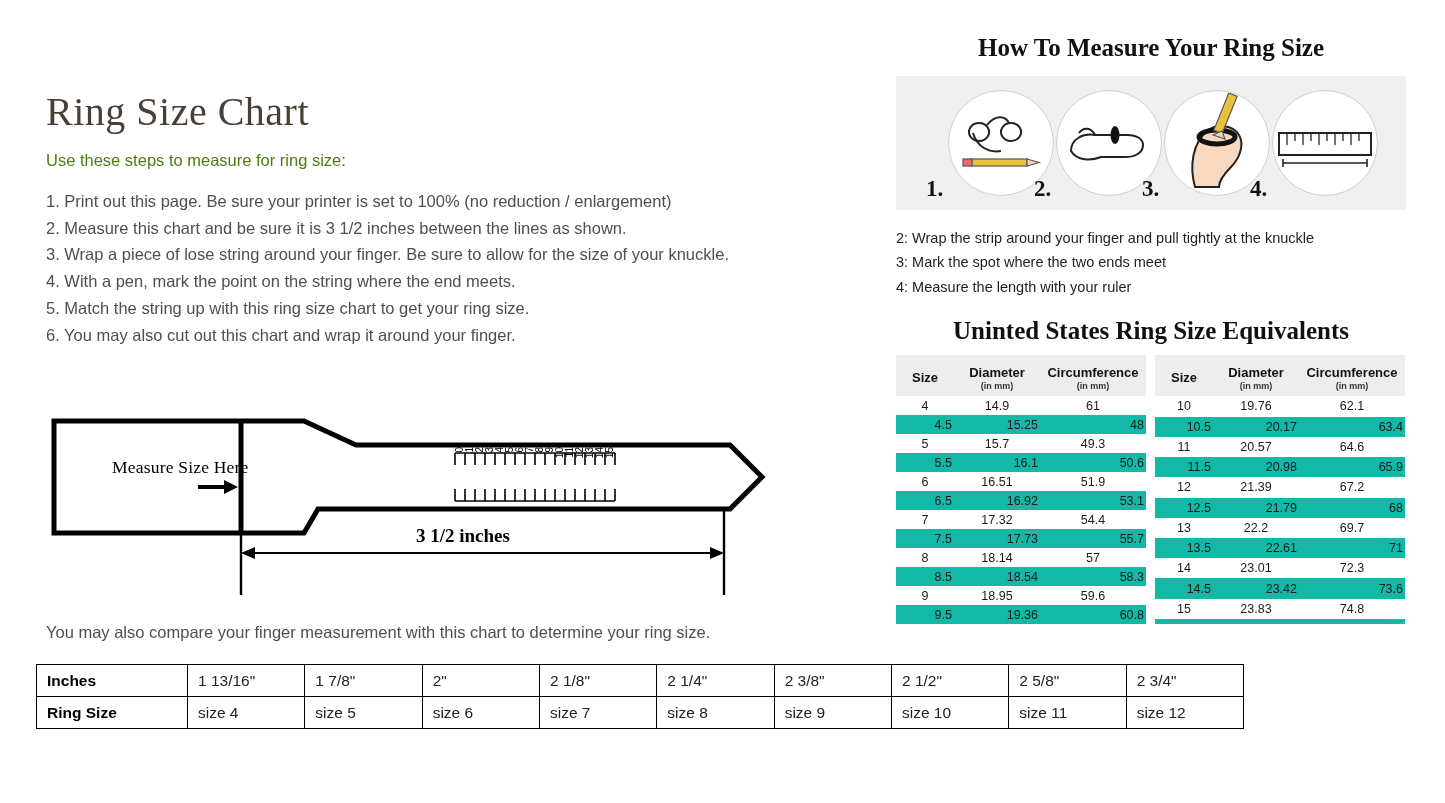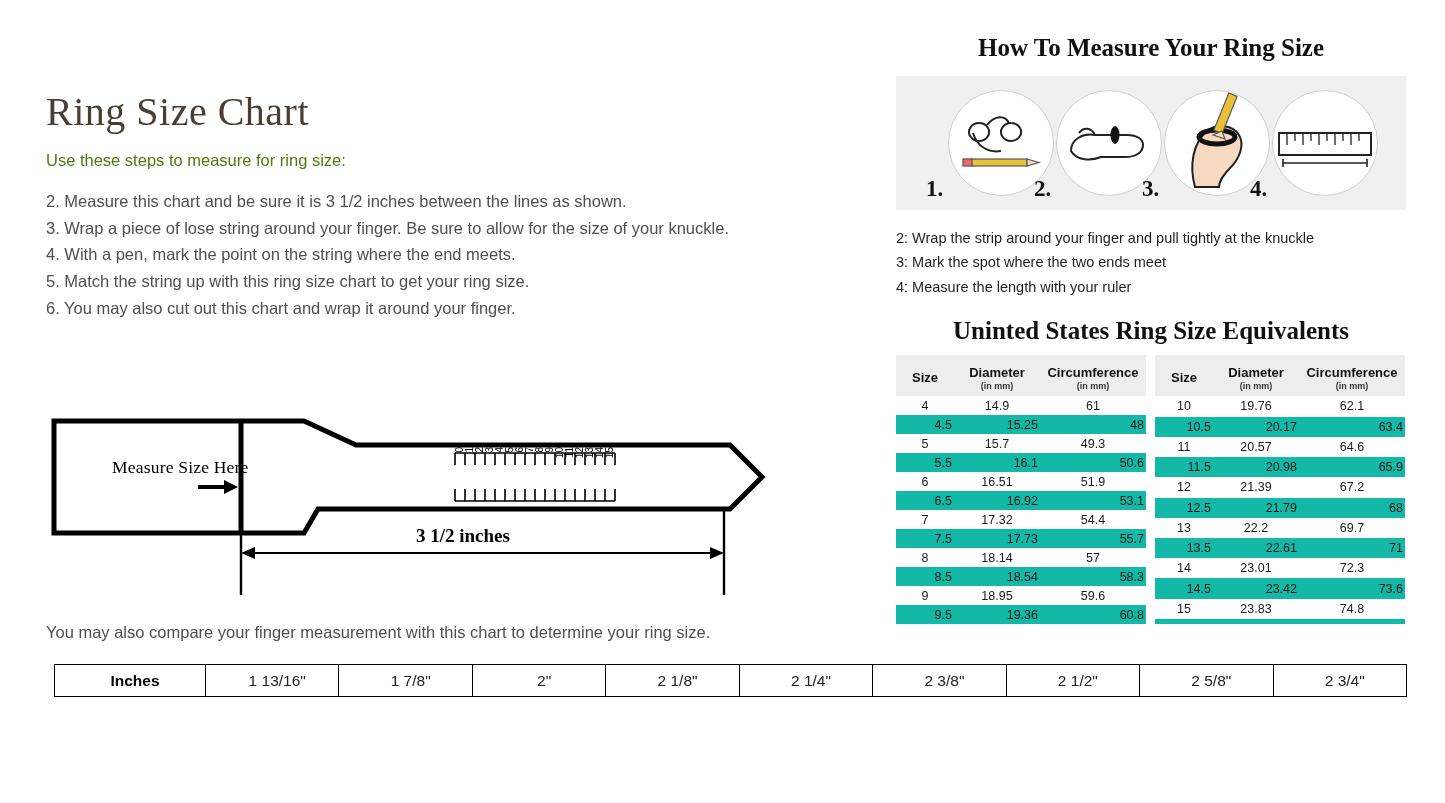--- a/index.html
+++ b/index.html
@@ -96,26 +96,25 @@
     position: absolute;
     left: 46px;
     top: 623px;
     font-size: 16.5px;
     color: #4f4f4f;
   }
 
   
   .bottom-table {
     position: absolute;
-    left: 54px;
+    left: 36px;
     top: 664px;
-    width: 1353px;
+    width: 1208px;
     border-collapse: collapse;
     table-layout: fixed;
-    text-align: center;
   }
   .bottom-table td {
     border: 1.6px solid #000;
     height: 31px;
     padding: 0 0 0 10px;
     font-size: 15.5px;
     color: #222;
     vertical-align: middle;
   }
   .bottom-table td.rowhead {
@@ -226,20 +225,21 @@
   .equiv-table col.c2 { width: 86px; }
   .equiv-table col.c3 { width: 106px; }
 </style>
 </head>
 <body>
 
 <div class="left-col">
   <h1 class="chart-title">Ring Size Chart</h1>
   <div class="intro-line">Use these steps to measure for ring size:</div>
   <ul class="steps">
+    <li>1. Print out this page. Be sure your printer is set to 100% (no reduction / enlargement)</li>
     <li>2. Measure this chart and be sure it is 3 1/2 inches between the lines as shown.</li>
     <li>3. Wrap a piece of lose string around your finger. Be sure to allow for the size of your knuckle.</li>
     <li>4. With a pen, mark the point on the string where the end meets.</li>
     <li>5. Match the string up with this ring size chart to get your ring size.</li>
     <li>6. You may also cut out this chart and wrap it around your finger.</li>
   </ul>
 </div>
 
 <div class="sizer-wrap">
   <svg width="760" height="205" viewBox="0 0 760 205">
@@ -332,20 +332,32 @@
     <td>1 13/16"</td>
     <td>1 7/8"</td>
     <td>2"</td>
     <td>2 1/8"</td>
     <td>2 1/4"</td>
     <td>2 3/8"</td>
     <td>2 1/2"</td>
     <td>2 5/8"</td>
     <td>2 3/4"</td>
   </tr>
+  <tr>
+    <td class="rowhead">Ring Size</td>
+    <td>size 4</td>
+    <td>size 5</td>
+    <td>size 6</td>
+    <td>size 7</td>
+    <td>size 8</td>
+    <td>size 9</td>
+    <td>size 10</td>
+    <td>size 11</td>
+    <td>size 12</td>
+  </tr>
 </tbody>
   </table>
 
 <div class="right-col">
   <div class="right-title">How To Measure Your Ring Size</div>
 
   <div class="illus-band">
 
     <div class="illus-item" style="left:52px;">
       <div class="illus-circle">

